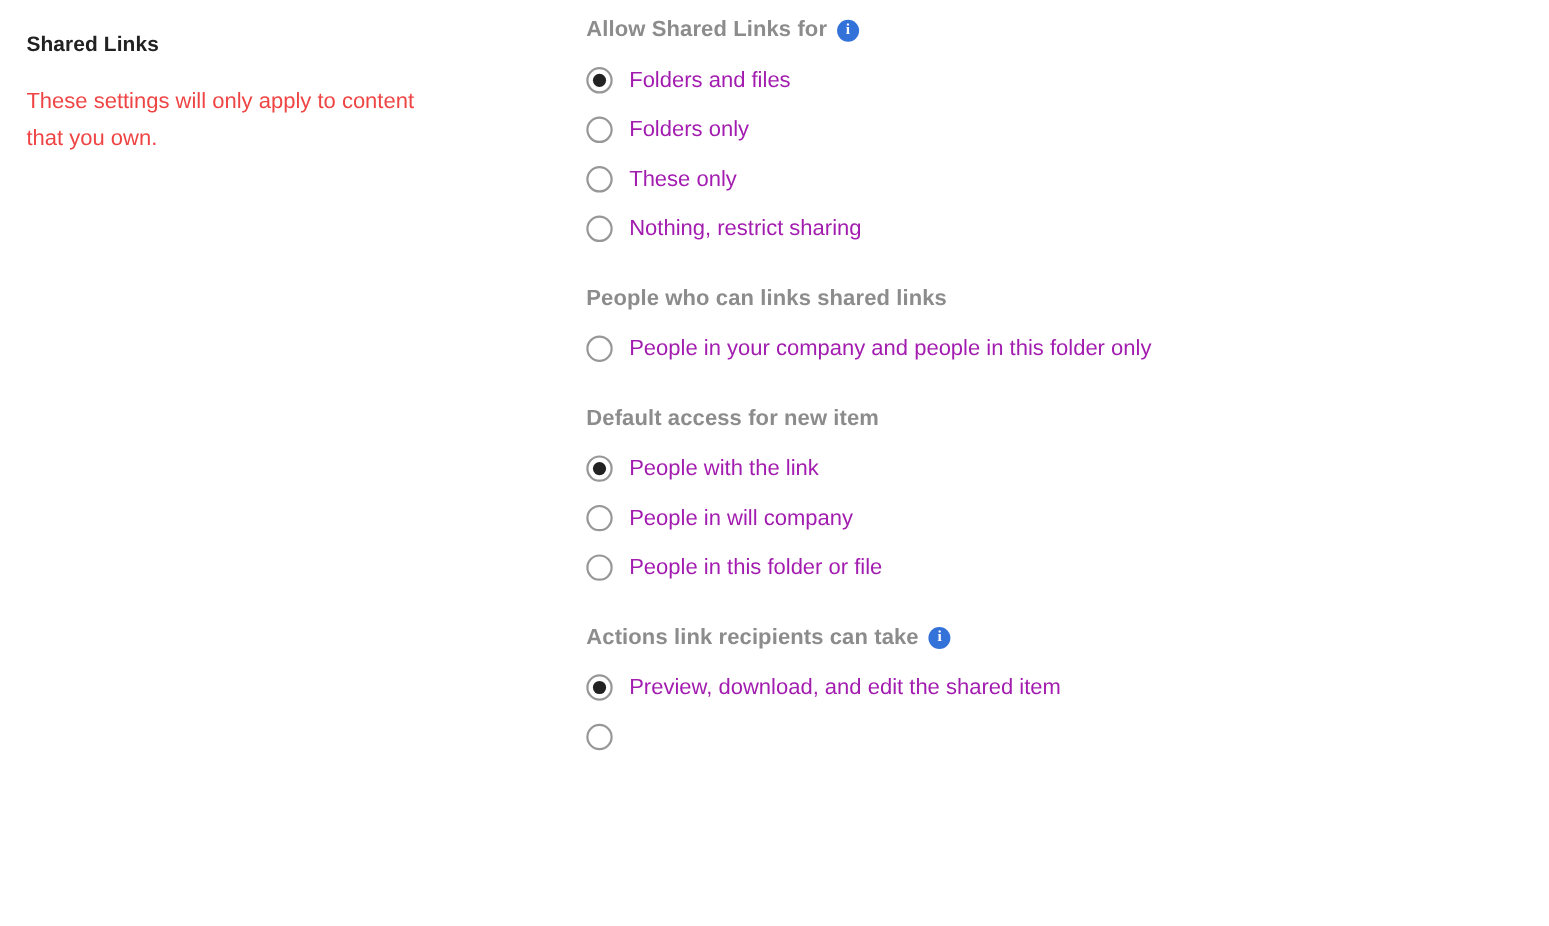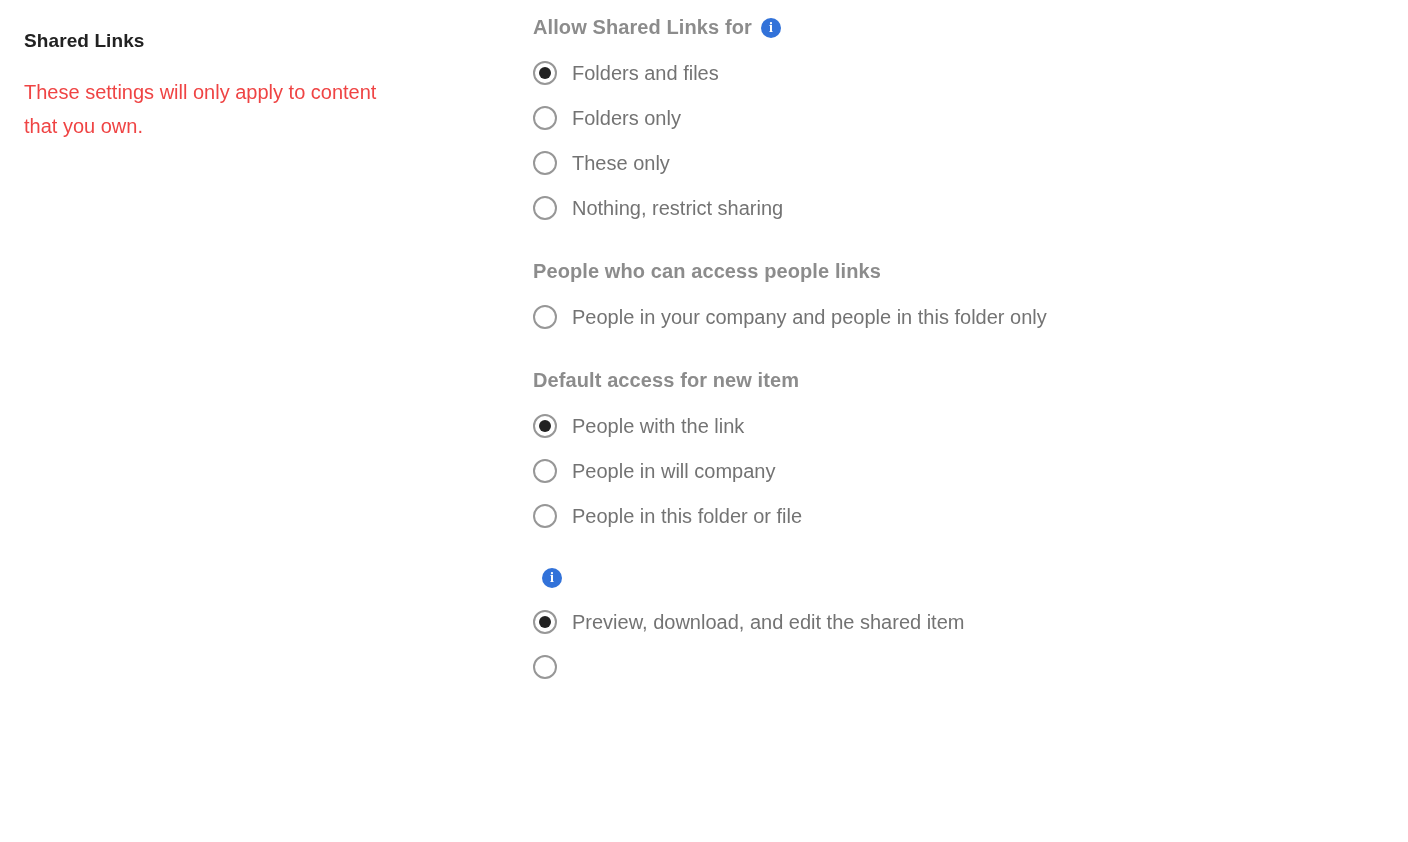--- a/index.html
+++ b/index.html
@@ -86,21 +86,21 @@
   }
   .radio .dot {
     width: 12px;
     height: 12px;
     border-radius: 50%;
     background: transparent;
   }
   .option.selected .radio .dot { background: #222222; }
   .option-label {
     font-size: 20px;
-    color: #737373;
+    color: #a21caf;
     white-space: nowrap;
   }
 </style>
 </head>
 <body>
 
 <div class="page">
 
   <div class="left-col">
     <div class="left-title">Shared Links</div>
@@ -135,21 +135,21 @@
       <div class="option">
         <span class="radio">
             <span class="dot"></span>
           </span>
         <span class="option-label">Nothing, restrict sharing</span>
       </div>
     </div>
 
     <div class="section">
       <div class="section-header">
-        <span>People who can access people links</span>
+        <span>People who can links shared links</span>
       </div>
       <div class="option">
         <span class="radio">
             <span class="dot"></span>
           </span>
         <span class="option-label">People in your company and people in this folder only</span>
       </div>
     </div>
 
     <div class="section">
@@ -171,20 +171,21 @@
       <div class="option">
         <span class="radio">
             <span class="dot"></span>
           </span>
         <span class="option-label">People in this folder or file</span>
       </div>
     </div>
 
     <div class="section">
       <div class="section-header">
+        <span>Actions link recipients can take</span>
         <span class="info-icon">i</span>
       </div>
       <div class="option selected">
         <span class="radio">
             <span class="dot"></span>
           </span>
         <span class="option-label">Preview, download, and edit the shared item</span>
       </div>
       <div class="option">
         <span class="radio">

